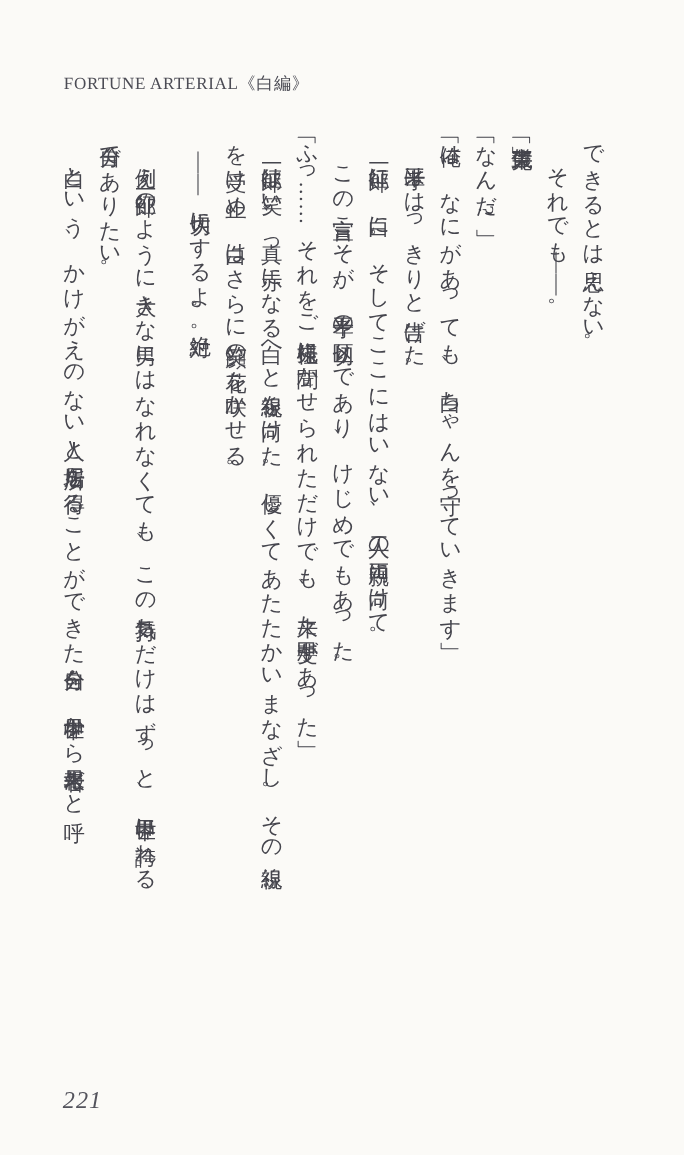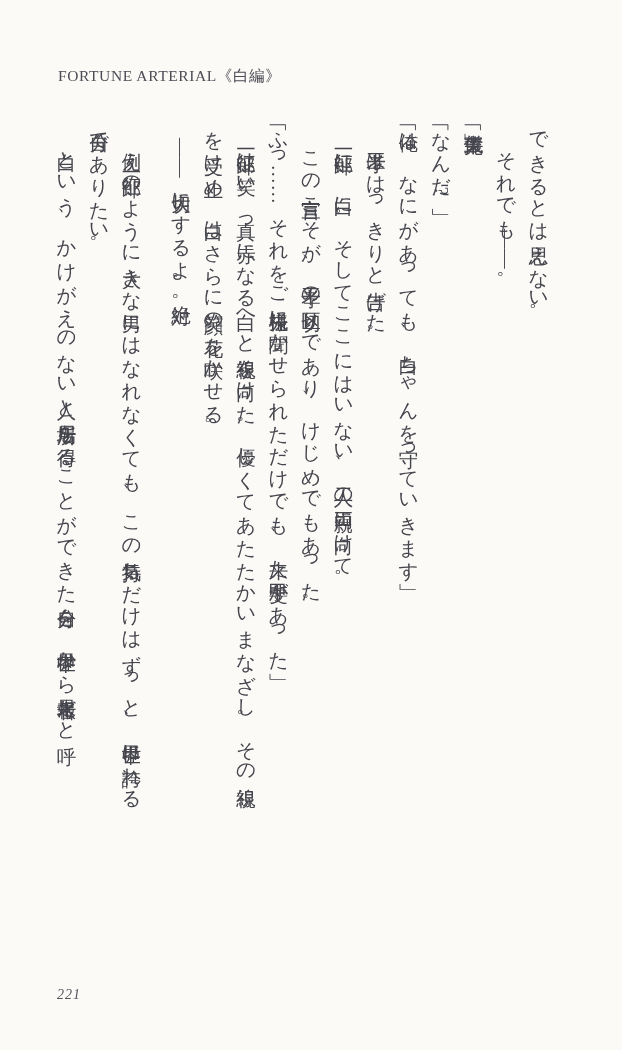--- a/index.html
+++ b/index.html
@@ -61,21 +61,21 @@
     text-indent: 1em;
   }
   .text-area p.gap {
     margin-right: 9px;            
     margin-left: 30px;            
   }
   .page-number {
     position: absolute;
     left: 57px;
     top: 987px;
-    font-size: 14px;
+    font-size: 22px;
     font-style: italic;
     color: var(--pagenum);
     letter-spacing: 1px;
   }
 </style>
 </head>
 <body>
 
 <div class="book-page">
   <div class="running-header">FORTUNE ARTERIAL《白編》</div>

